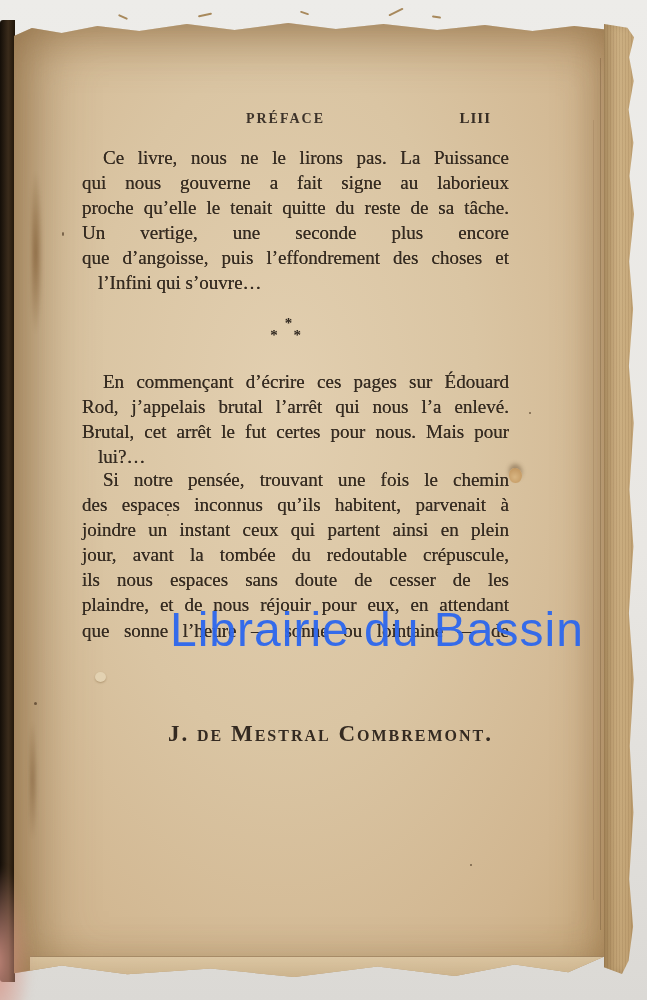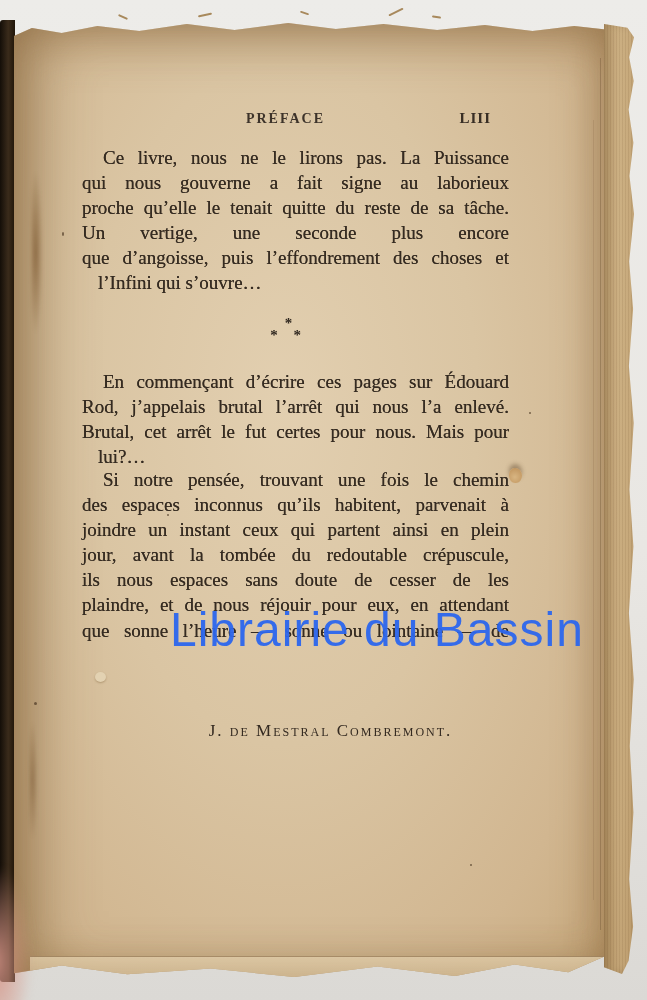--- a/index.html
+++ b/index.html
@@ -85,21 +85,21 @@
   .bline{height:25.1px;line-height:25.1px;font-size:19px;white-space:nowrap;
     text-shadow:0 0 .5px rgba(53,43,33,.9);}
   .jline{display:flex;justify-content:space-between;}
   .jline.first{padding-left:21px;}
   .bline.last{text-align:left;margin-left:16px;}
   .separator{position:absolute;left:75px;top:317px;width:427px;text-align:center;
     font-size:15px;font-weight:bold;color:#2e261e;}
   .separator .ast1{line-height:12px;}
   .separator .ast2{line-height:12px;letter-spacing:6px;padding-right:0px;}
   .signature{position:absolute;left:117px;top:721px;width:427px;text-align:center;
-    font-size:17px;font-weight:normal;font-variant:small-caps;letter-spacing:2px;color:#342a21;}
+    font-size:23px;font-weight:bold;font-variant:small-caps;letter-spacing:2px;color:#342a21;}
   
   .watermark{
     position:absolute;left:150px;top:605px;
     font-family:"Liberation Sans",sans-serif;
     font-size:48px;line-height:50px;letter-spacing:1px;white-space:nowrap;
     color:#2c67ee;opacity:.95;margin-left:20px;
   }
 </style>
 </head>
 <body>

